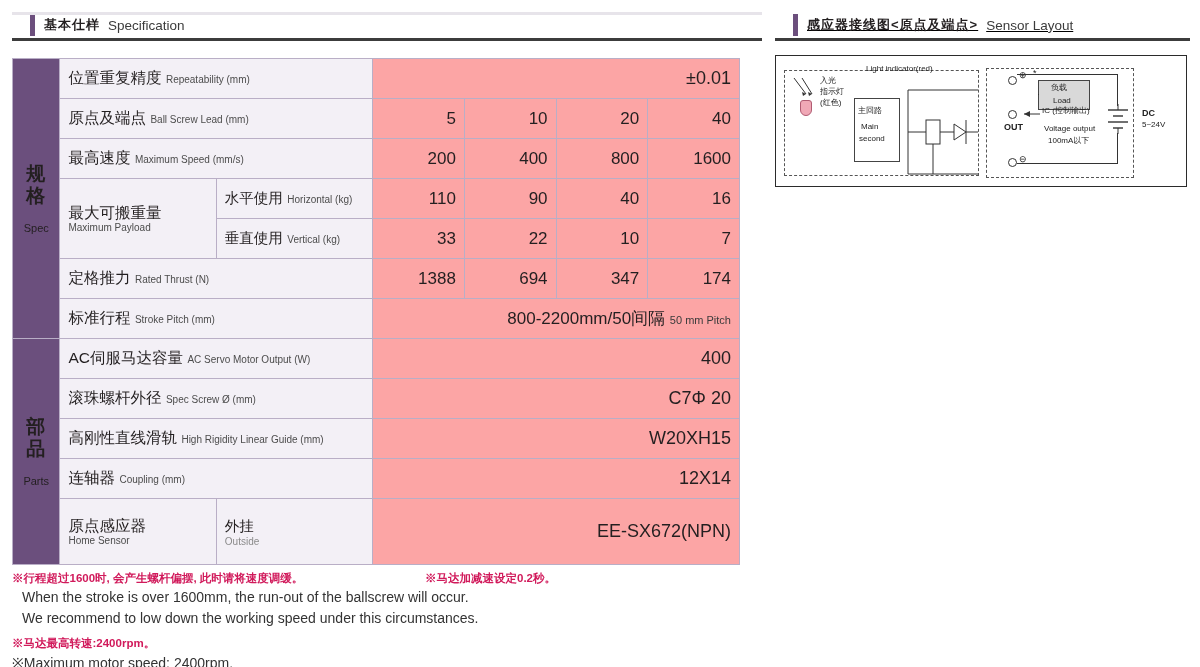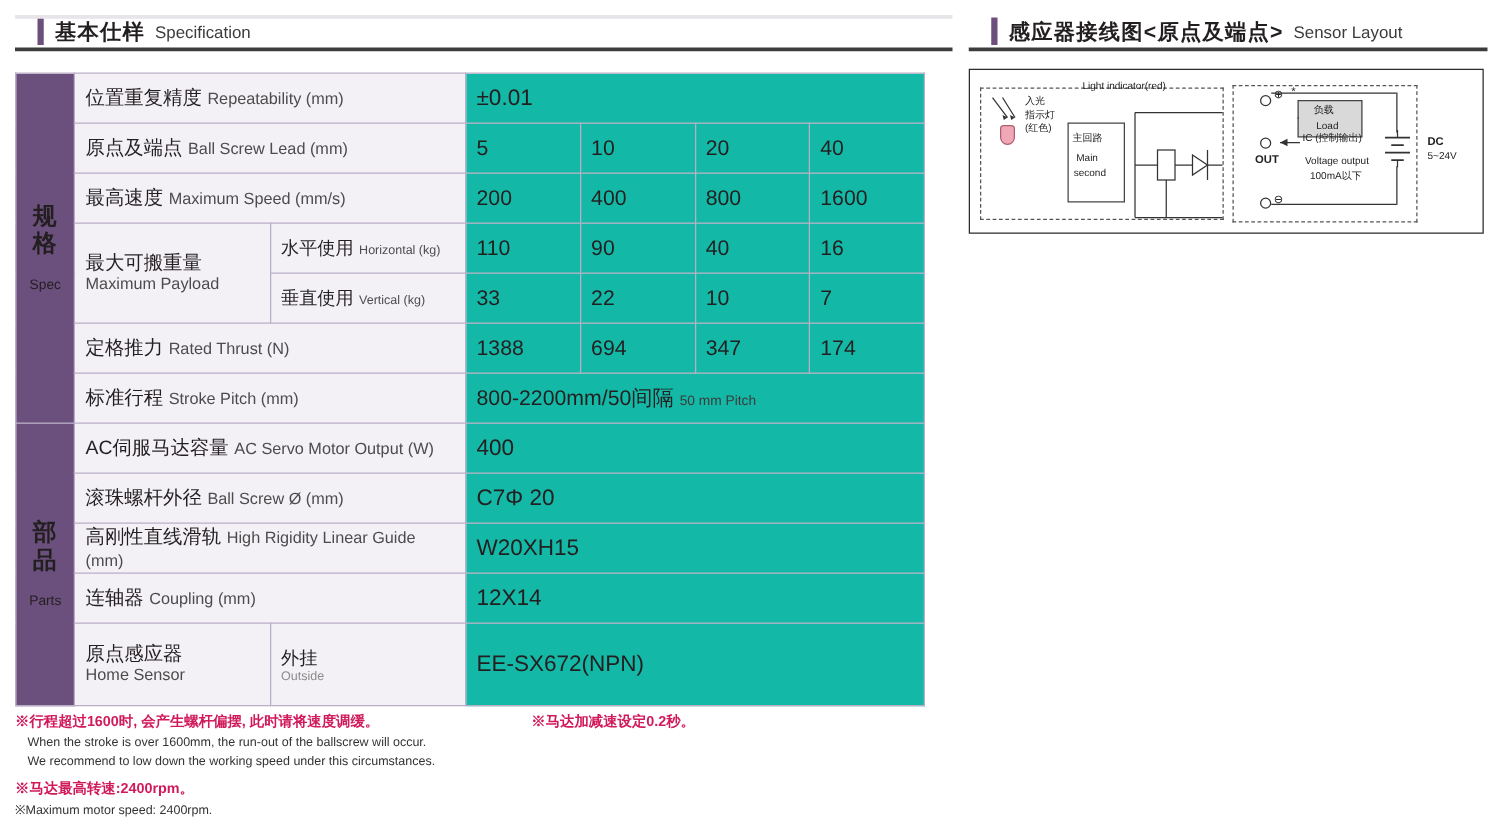--- a/index.html
+++ b/index.html
@@ -16,71 +16,71 @@
   .sec-head {
     position: absolute;
     height: 26px;
     display: flex;
     align-items: center;
   }
   .sec-head .bar {
     width: 5px; height: 22px; background: #6c4f7d; margin-right: 9px;
   }
   .sec-head .cn {
-    font-size: 17px; font-weight: bold; color: #231f20; letter-spacing: 1px;
+    font-size: 13px; font-weight: bold; color: #231f20; letter-spacing: 1px;
   }
   .sec-head .en {
     font-size: 13.5px; color: #3b3b3b; margin-left: 8px; font-weight: normal;
   }
   #spec-head { left: 12px; top: 12px; width: 750px; }
   #spec-head .rule {
     position: absolute; left: 0; top: 0; width: 750px; height: 3px; background: #e7e4ea;
   }
-  #sensor-head { left: 775px; top: 12px; width: 415px; }
+  #sensor-head { left: 775px; top: 12px; width: 415px; text-decoration: underline; }
 
   .head-underline {
     position: absolute; height: 3px; background: #3c3c3c;
   }
 
   
   #spec-wrap { position: absolute; left: 12px; top: 58px; width: 728px; }
   table.spec { border-collapse: collapse; width: 728px; table-layout: fixed; }
   table.spec td {
     border: 1px solid #b9aec6;
     padding: 0 8px;
     height: 40px;
     vertical-align: middle;
     color: #231f20;
   }
   .lbl { background: #f3f0f6; }
   .lbl .cn { font-size: 15.5px; }
-  .lbl .en { font-size: 13px; color: #4c4c4c; }
+  .lbl .en { font-size: 10px; color: #4c4c4c; }
   .lbl.two .cn { display: block; line-height: 1.15; }
   .lbl.two .en { display: block; line-height: 1.15; }
   .val {
-    background: #14b8a6; text-align: left; font-size: 17px; color: #231f20;
+    background: #fca5a5; text-align: right; font-size: 17px; color: #231f20;
   }
   .val.big { font-size: 18px; }
   .rowspan-label {
     background: #6b4f7d; color: #ffffff; text-align: center;
     vertical-align: middle; width: 44px; padding: 0;
   }
   .rowspan-label .vcn {
     font-size: 19px; font-weight: bold; line-height: 1.12; letter-spacing: 1px;
   }
   .rowspan-label .ven { font-size: 11px; margin-top: 16px; display: block; }
   .sub-lbl { background: #f3f0f6; }
   .sub-lbl .cn { font-size: 14.5px; }
   .sub-lbl .en { font-size: 10px; color: #4c4c4c; }
   .stroke-note { font-size: 11px; color: #3b3b3b; }
 
   
   #notes { position: absolute; left: 12px; top: 570px; width: 760px; }
   .note-cn { color: #d11a5b; font-size: 11.5px; font-weight: bold; line-height: 1.5; }
-  .note-en { color: #333; font-size: 10px; line-height: 1.5; padding-left: 10px; }
+  .note-en { color: #333; font-size: 14px; line-height: 1.5; padding-left: 10px; }
   #notes-right { position: absolute; left: 425px; top: 570px; width: 330px; }
 
   
   #sensor-wrap { position: absolute; left: 775px; top: 55px; width: 415px; height: 135px; }
   .diag-outer {
     position: absolute; left: 0; top: 0; width: 412px; height: 132px;
     border: 1px solid #2b2b2b; background: #fff;
   }
   .dash-box {
     position: absolute; border: 1px dashed #555;
@@ -222,21 +222,21 @@
         <td class="lbl" colspan="2">
           <span class="cn">AC伺服马达容量</span>
           <span class="en">AC Servo Motor Output (W)</span>
         </td>
         <td class="val big" colspan="4">400</td>
       </tr>
 
       <tr>
         <td class="lbl" colspan="2">
           <span class="cn">滚珠螺杆外径</span>
-          <span class="en">Ball Screw Ø (mm)</span>
+          <span class="en">Spec Screw Ø (mm)</span>
         </td>
         <td class="val big" colspan="4">C7Φ 20</td>
       </tr>
 
       <tr>
         <td class="lbl" colspan="2">
           <span class="cn">高刚性直线滑轨</span>
           <span class="en">High Rigidity Linear Guide (mm)</span>
         </td>
         <td class="val big" colspan="4">W20XH15</td>

